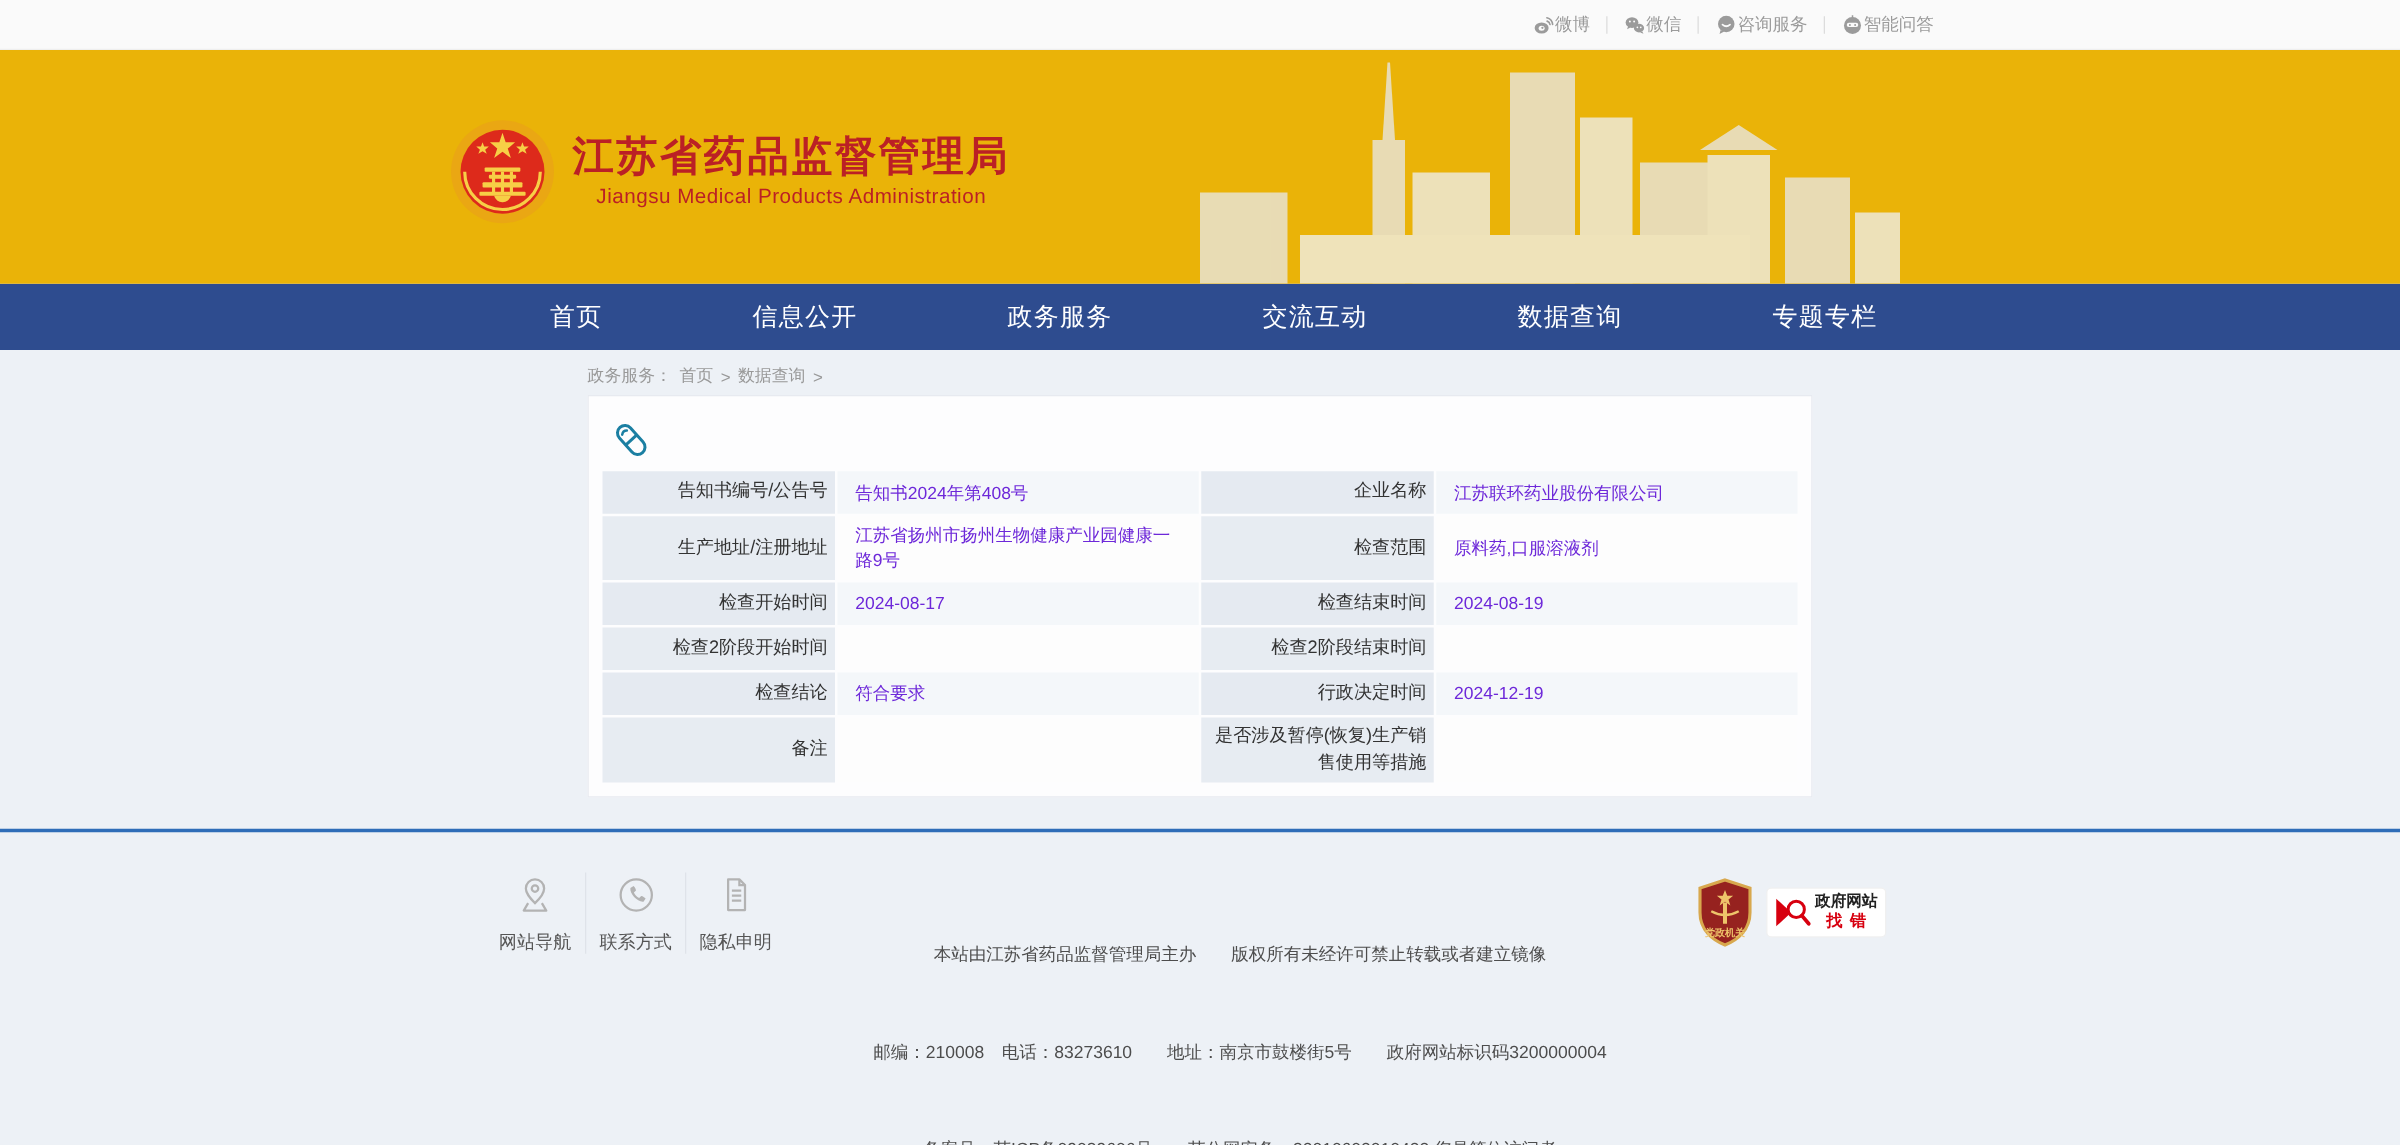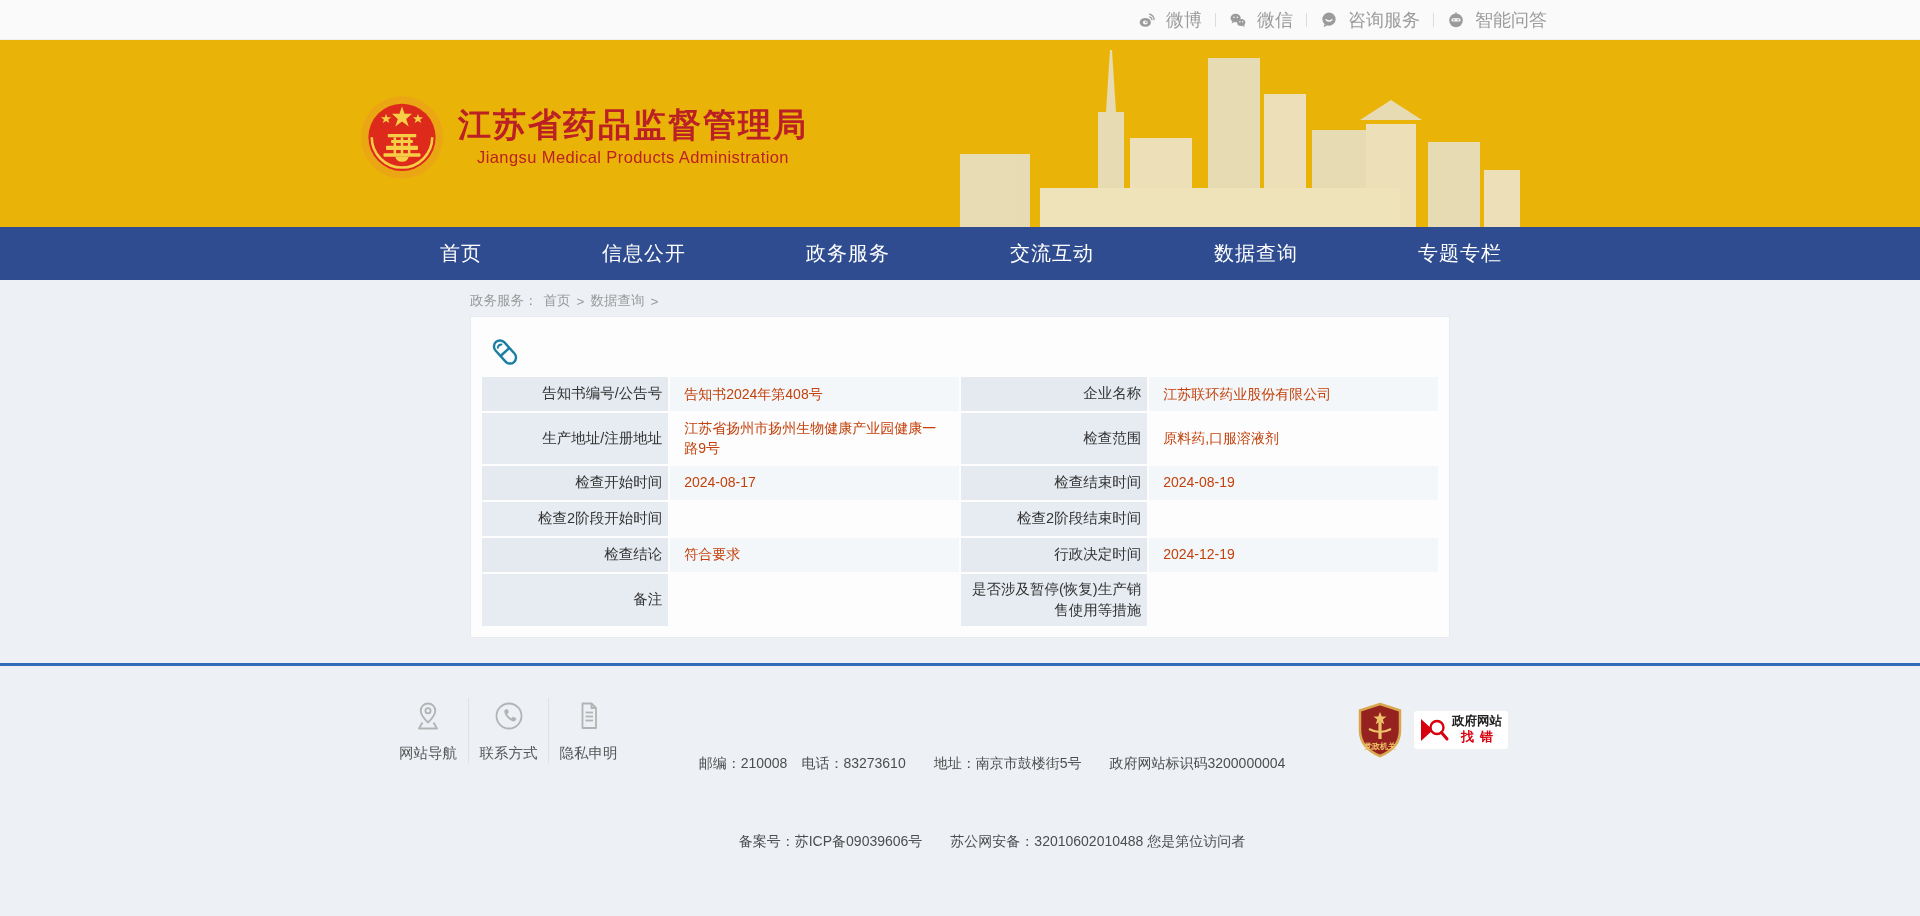--- a/index.html
+++ b/index.html
@@ -17,21 +17,21 @@
     width:1920px;height:916px;overflow:hidden;
     background:var(--page-bg);
     font-family:"Liberation Sans","DejaVu Sans",sans-serif;
     color:#333;
   }
   [data-interactable="true"]{cursor:pointer;}
 
   
   .topbar{height:40px;background:#fafafa;border-bottom:1px solid #efefef;}
   .topbar-inner{width:1200px;margin:0 auto;height:100%;display:flex;justify-content:flex-end;align-items:center;}
-  .topbar-item{display:flex;align-items:center;gap:10px;color:#9b9b9b;font-size:18px;padding:0 13px;}
+  .topbar-item{display:flex;align-items:center;gap:0;color:#9b9b9b;font-size:14px;padding:0 13px;}
   .topbar-sep{width:1px;height:14px;background:#dcdcdc;}
 
   
   .header{height:187px;background:#eab308;position:relative;overflow:hidden;text-align:center;}
   .header-inner{width:1200px;margin:0 auto;height:100%;position:relative;}
   .skyline{position:absolute;right:40px;bottom:0;}
   .brand{position:absolute;left:0;top:50%;transform:translateY(-46%);display:flex;align-items:center;gap:14px;}
   .brand-text .cn{font-size:33px;font-weight:bold;color:var(--title-red);letter-spacing:2px;line-height:1.15;}
   .brand-text .en{font-size:16.5px;color:var(--title-red);margin-top:4px;letter-spacing:.4px;}
 
@@ -43,21 +43,21 @@
   
   .main{background:var(--page-bg);padding:6px 0 25px;}
   .breadcrumb{width:980px;margin:0 auto;font-size:13.5px;color:#999;height:30px;display:flex;align-items:center;gap:6px;}
   .breadcrumb a{color:#999;text-decoration:none;}
   .panel{width:980px;margin:0 auto;background:#fdfdfe;border:1px solid #e7eaf0;padding:20px 9px 9px;}
   .pill-wrap{margin:0 0 12px 10px;height:26px;}
 
   table.detail{width:100%;border-collapse:separate;border-spacing:2px;}
   td{vertical-align:middle;}
   td.lbl{width:19.6%;background:var(--label-bg);text-align:right;padding:5px 6px;font-size:14.5px;color:#333;line-height:1.45;}
-  td.val{width:30.4%;background:#fdfdfd;text-align:left;padding:5px 14px;font-size:14px;color:#c2410c;line-height:1.45;}
+  td.val{width:30.4%;background:#fdfdfd;text-align:left;padding:5px 14px;font-size:14px;color:#6d28d9;line-height:1.45;}
   tr.odd td.val{background:#f4f7fa;}
   tr.odd td.lbl{background:#e5eaf1;}
   tr.r1{height:34px;} tr.r2{height:48px;} tr.r3{height:34px;}
   tr.r4{height:34px;} tr.r5{height:34px;} tr.r6{height:52px;}
 
   
   .blue-line{height:3px;background:var(--line-blue);}
   .footer{background:var(--page-bg);padding-top:32px;}
   .footer-inner{width:1200px;margin:0 auto;display:flex;align-items:flex-start;}
   .footer-links{display:flex;margin-left:28px;justify-content:flex-end;}
@@ -274,20 +274,21 @@
             <line x1="12.5" y1="12.5" x2="20" y2="12.5" stroke="#b3b3b3" stroke-width="1.8"></line>
             <line x1="12.5" y1="16.5" x2="20" y2="16.5" stroke="#b3b3b3" stroke-width="1.8"></line>
             <line x1="12.5" y1="20.5" x2="20" y2="20.5" stroke="#b3b3b3" stroke-width="1.8"></line>
           </svg>
         </div>
         <div class="tx" data-interactable="false">隐私申明</div>
       </div>
     </div>
 
     <div class="footer-center" data-interactable="false">
+      <div data-interactable="false">本站由江苏省药品监督管理局主办　　版权所有未经许可禁止转载或者建立镜像</div>
       <div data-interactable="false">邮编：210008　电话：83273610　　地址：南京市鼓楼街5号　　政府网站标识码3200000004</div>
       <div data-interactable="false">备案号：苏ICP备09039606号　　苏公网安备：32010602010488 您是第位访问者</div>
     </div>
 
     <div class="footer-badges">
       <svg width="48" height="56" viewBox="0 0 48 56" data-interactable="true">
         <path d="M24 2 L44 8.5 V28 C44 42 34 50 24 54 C14 50 4 42 4 28 V8.5 Z" fill="#96221f" stroke="#d8a84e" stroke-width="2.5"></path>
         <polygon points="24,10 25.8,14.6 30.5,14.6 26.8,17.6 28.3,22.3 24,19.4 19.7,22.3 21.2,17.6 17.5,14.6 22.2,14.6" fill="#eec46a"></polygon>
         <rect x="22.4" y="20" width="3.2" height="17" fill="#eec46a"></rect>
         <path d="M13 27q11 6 22 0" fill="none" stroke="#eec46a" stroke-width="2"></path>

